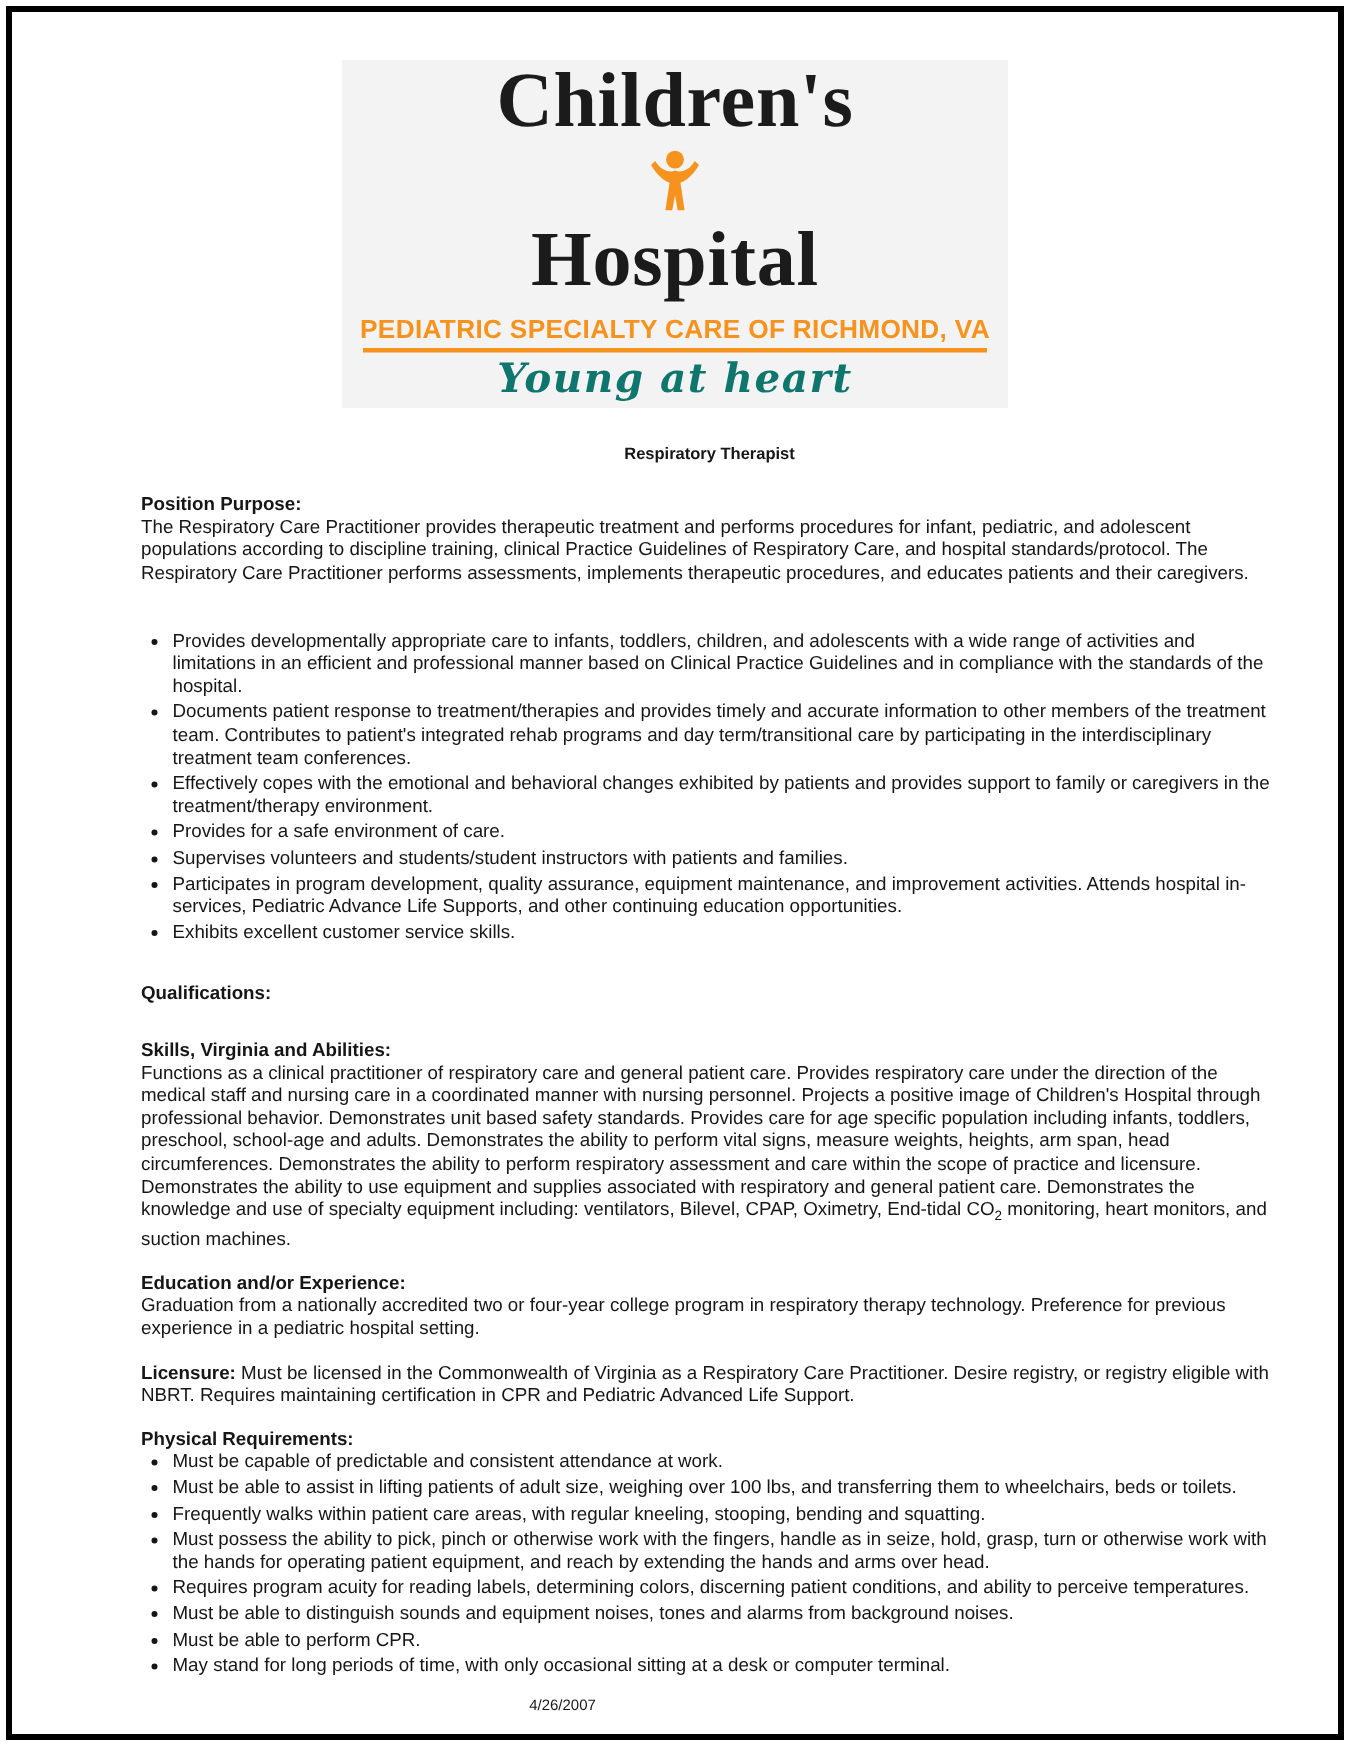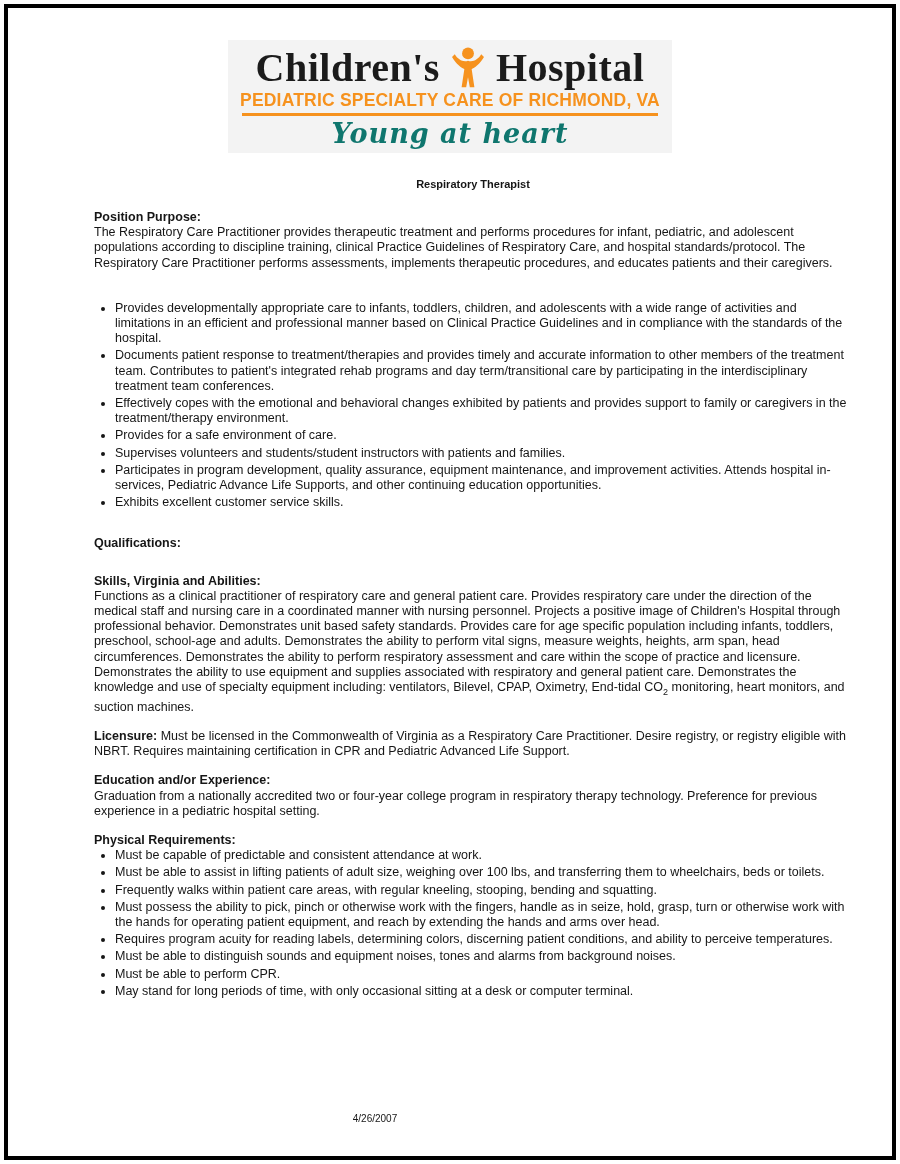--- a/index.html
+++ b/index.html
@@ -26,29 +26,29 @@
   .logo-block {
     display: inline-block;
     background: #f3f3f3;
     min-width: 400px;
     padding: 7px 12px 3px;
     text-align: center;
   }
   .logo-name {
     display: inline-flex; align-items: center; justify-content: center; gap: 11px;
     font-family: "Liberation Serif", serif;
-    font-size: 40px; line-height: 42px; font-weight: bold;
-    letter-spacing: 0.5px; color: #1b1b1b;
+    font-size: 52px; line-height: 42px; font-weight: bold;
+    letter-spacing: 0.5px; color: #1b1b1b; flex-direction: column;
   }
   .logo-figure svg { display: block; }
   .logo-subtitle {
     color: var(--accent);
     font-weight: bold; font-size: 17.5px; line-height: 21px;
     letter-spacing: 0.2px;
-    margin-top: 1px;
+    margin-top: 14px;
   }
   .logo-underline { height: 3px; background: var(--accent); margin: 2px 2px 2px; }
   .logo-tagline {
     font-family: "DejaVu Serif", serif;
     font-style: italic; font-weight: bold;
     font-size: 27px; line-height: 32px;
     letter-spacing: 1px; color: #0f766e;
   }
 
   
@@ -122,29 +122,29 @@
     <section class="gap-lg">
       <h2 class="sec-h">Qualifications:</h2>
     </section>
 
     <section class="gap-md">
       <h2 class="sec-h">Skills, Virginia and Abilities:</h2>
       <p><span>Functions as a clinical practitioner of respiratory care and general patient care. Provides respiratory care under the direction of the medical staff and nursing care in a coordinated manner with nursing personnel. Projects a positive image of Children's Hospital through professional behavior. Demonstrates unit based safety standards. Provides care for age specific population including infants, toddlers, preschool, school-age and adults. Demonstrates the ability to perform vital signs, measure weights, heights, arm span, head circumferences. Demonstrates the ability to perform respiratory assessment and care within the scope of practice and licensure. Demonstrates the ability to use equipment and supplies associated with respiratory and general patient care. Demonstrates the knowledge and use of specialty equipment including: ventilators, Bilevel, CPAP, Oximetry, End-tidal CO</span><sub>2</sub><span> monitoring, heart monitors, and suction machines.</span></p>
     </section>
 
     <section class="gap-sm">
+      <h2 class="sec-h">Education and/or Experience:</h2>
+      <p>Graduation from a nationally accredited two or four-year college program in respiratory therapy technology. Preference for previous experience in a pediatric hospital setting.</p>
+    </section>
+
+    <section class="gap-sm">
       <p>
         <span class="inline-label">Licensure:</span>
         <span>Must be licensed in the Commonwealth of Virginia as a Respiratory Care Practitioner. Desire registry, or registry eligible with NBRT. Requires maintaining certification in CPR and Pediatric Advanced Life Support.</span>
       </p>
-    </section>
-
-    <section class="gap-sm">
-      <h2 class="sec-h">Education and/or Experience:</h2>
-      <p>Graduation from a nationally accredited two or four-year college program in respiratory therapy technology. Preference for previous experience in a pediatric hospital setting.</p>
     </section>
 
     <section class="gap-sm">
       <h2 class="sec-h">Physical Requirements:</h2>
       <ul class="bullets">
         <li>Must be capable of predictable and consistent attendance at work.</li>
         <li>Must be able to assist in lifting patients of adult size, weighing over 100 lbs, and transferring them to wheelchairs, beds or toilets.</li>
         <li>Frequently walks within patient care areas, with regular kneeling, stooping, bending and squatting.</li>
         <li>Must possess the ability to pick, pinch or otherwise work with the fingers, handle as in seize, hold, grasp, turn or otherwise work with the hands for operating patient equipment, and reach by extending the hands and arms over head.</li>
         <li>Requires program acuity for reading labels, determining colors, discerning patient conditions, and ability to perceive temperatures.</li>

